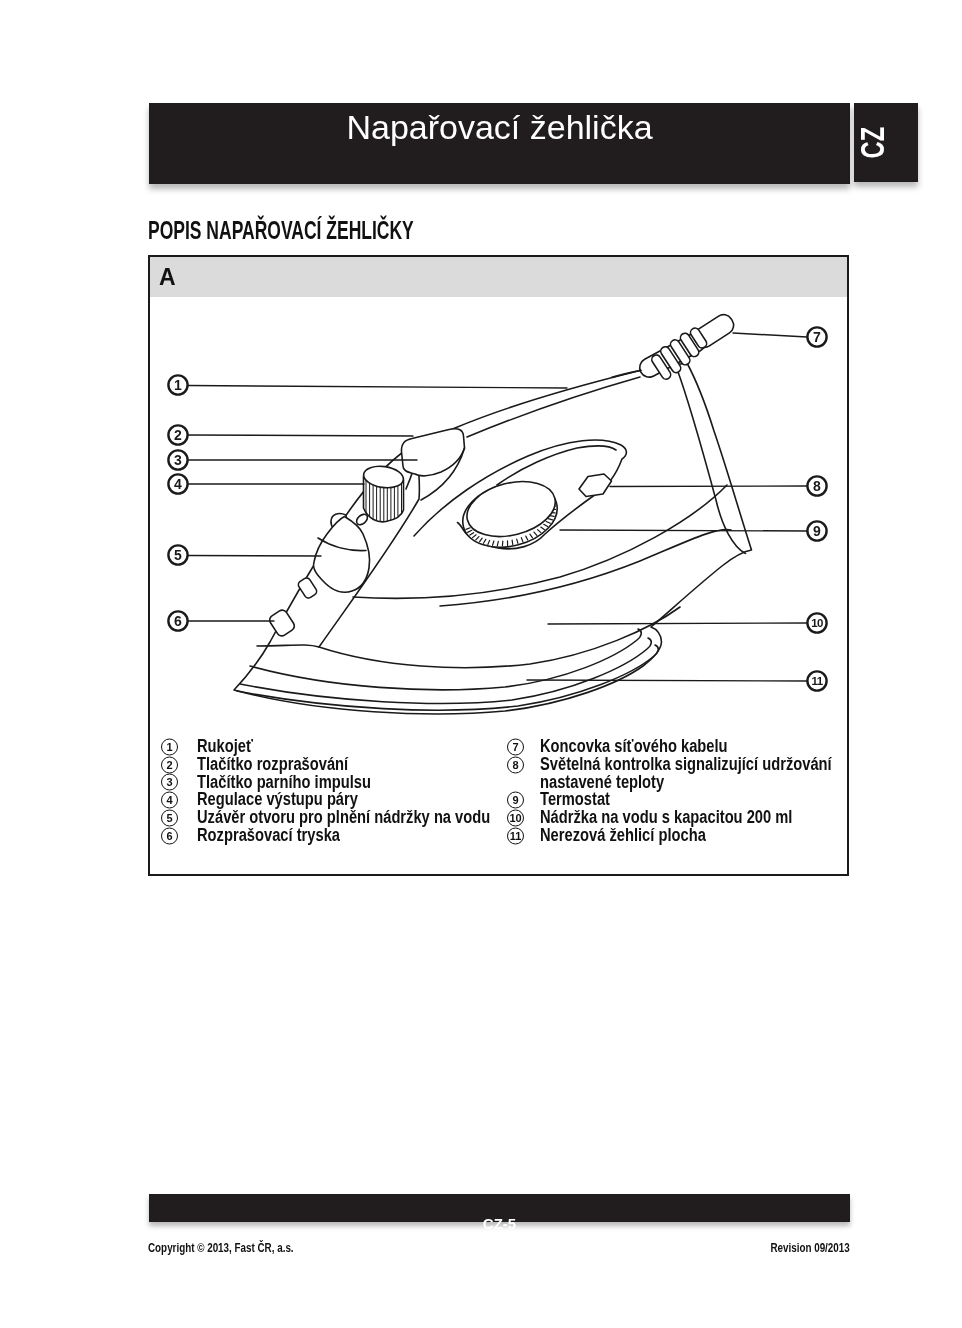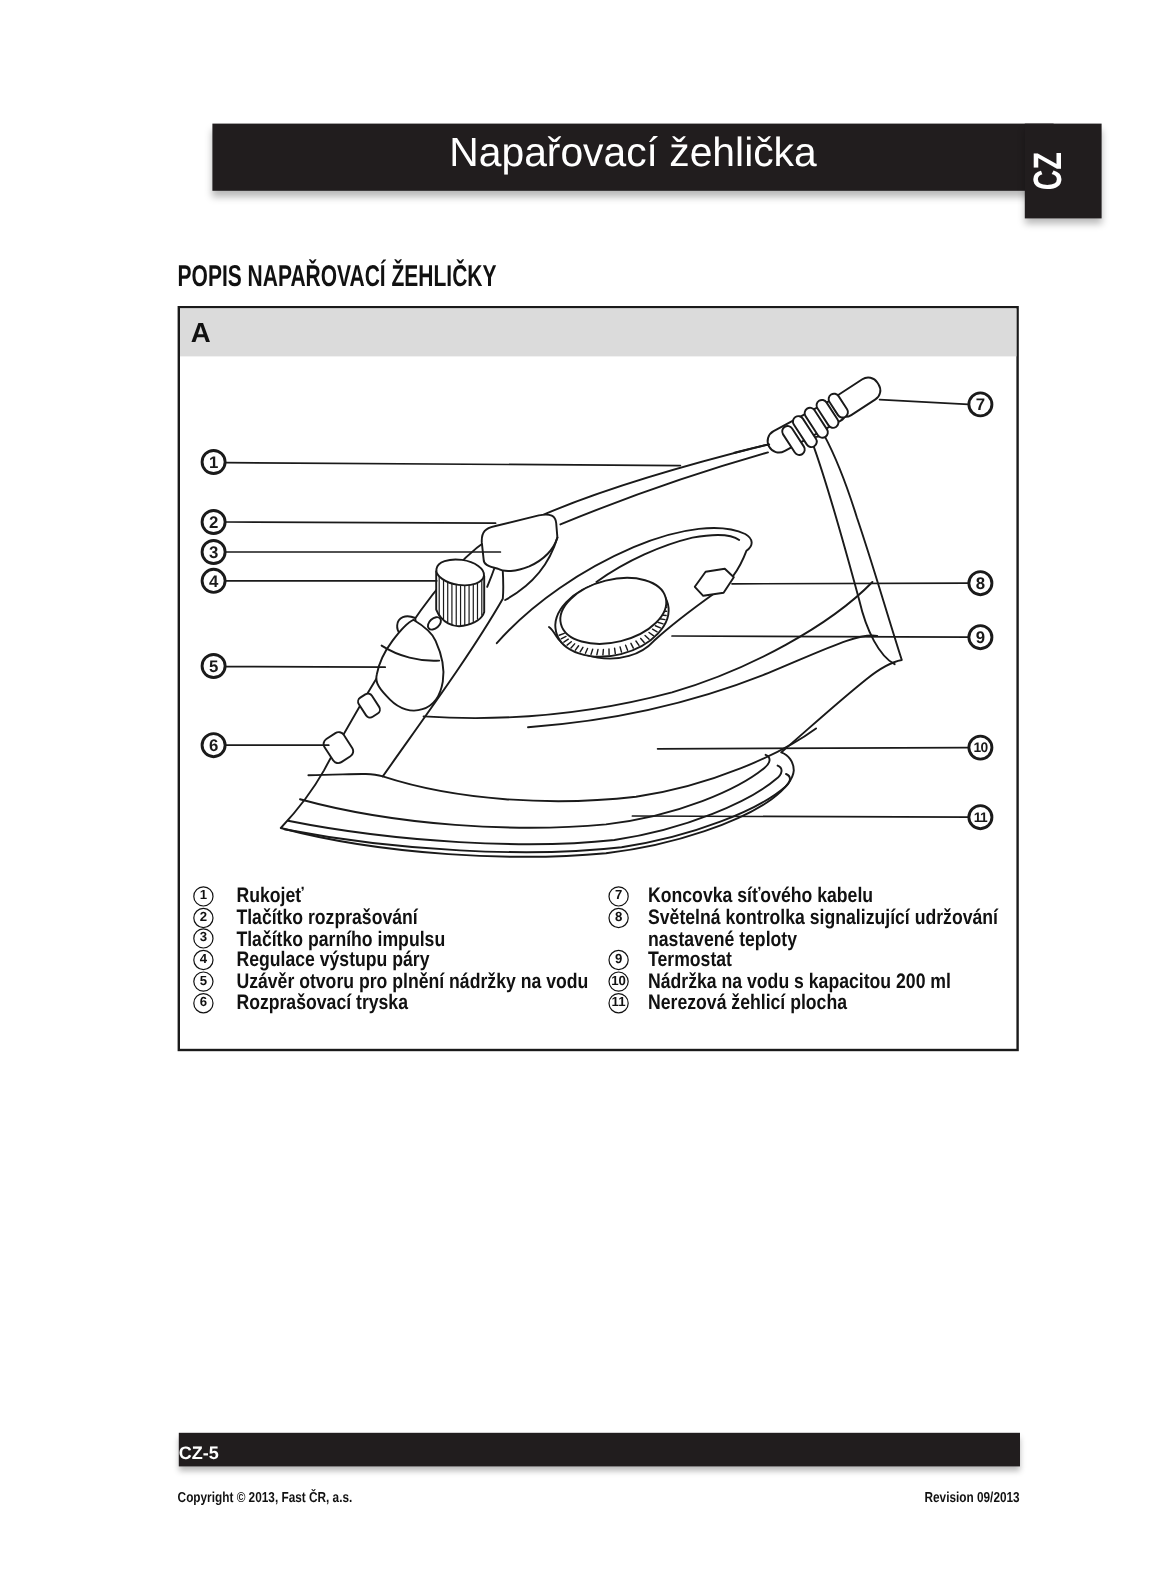--- a/index.html
+++ b/index.html
@@ -1,39 +1,39 @@
 <!DOCTYPE html>
 <html><head>
 <meta charset="utf-8">
 <style>
   html,body{margin:0;padding:0;}
   body{width:962px;height:1328px;position:relative;background:#ffffff;
        font-family:"Liberation Sans", sans-serif;overflow:hidden;}
   .abs{position:absolute;}
   .band{background:#211d1e;}
-  #hdr{left:149px;top:103px;width:701px;height:56px;box-shadow:0 5px 6px rgba(0,0,0,.28);margin-left:28px;}
+  #hdr{left:149px;top:103px;width:701px;height:81px;box-shadow:0 5px 6px rgba(0,0,0,.28);}
   #hdr .t1{position:absolute;left:0;right:0;top:5px;text-align:center;color:#fff;
            font-size:34px;}
   #hdr .t2{position:absolute;left:0;right:0;top:47.5px;text-align:center;color:#fff;
            font-size:17.6px;font-weight:bold;}
   #cztab{left:854px;top:103px;width:64px;height:79px;box-shadow:0 5px 6px rgba(0,0,0,.28);}
   #cztab span{position:absolute;left:19px;top:50%;transform:translate(-50%,-51%) rotate(-90deg) scaleX(0.72);
            color:#fff;font-size:33px;font-weight:bold;}
   #h1{left:148px;top:218px;font-size:25px;line-height:1;font-weight:bold;color:#111;transform:scaleX(0.70);transform-origin:0 0;white-space:nowrap;}
   #figbox{left:148px;top:255px;width:697px;height:617px;border:2px solid #1a1a1a;background:#fff;}
   #figbox .strip{position:absolute;left:0;top:0;width:100%;height:40px;background:#dbdbdb;}
   #figbox .strip b{position:absolute;left:9px;top:7px;font-size:23px;color:#111;}
   #ironsvg{position:absolute;left:0;top:0;}
   .leg{position:absolute;font-size:17.5px;font-weight:bold;color:#111;}
   .leg .row{position:absolute;left:0;white-space:nowrap;height:17.8px;line-height:17.8px;}
   .leg .t{display:inline-block;transform:scaleX(0.84);transform-origin:0 50%;}
   .num{position:absolute;left:0;top:50%;transform:translateY(-50%);width:15px;height:15px;
        border:1.7px solid #111;border-radius:50%;font-size:11px;font-weight:bold;text-align:center;line-height:15px;}
   #czband{left:149px;top:1194px;width:701px;height:28px;box-shadow:0 4px 5px rgba(0,0,0,.28);}
-  #czband span{position:absolute;left:0;right:0;top:9px;color:#fff;
+  #czband span{position:absolute;left:0;right:0;top:21px;text-align:center;color:#fff;
            font-size:15px;font-weight:bold;}
   #foot{left:148px;top:1240.5px;width:702px;font-size:12px;line-height:1.2;font-weight:bold;color:#111;}
   #foot .l{display:inline-block;transform:scaleX(0.82);transform-origin:0 50%;}
   #foot .r{position:absolute;right:0;top:0;display:inline-block;transform:scaleX(0.82);transform-origin:100% 50%;}
 </style>
 </head>
 <body>
   <div class="abs band" id="hdr">
     <div class="t1">Napařovací žehlička</div>
   </div>

